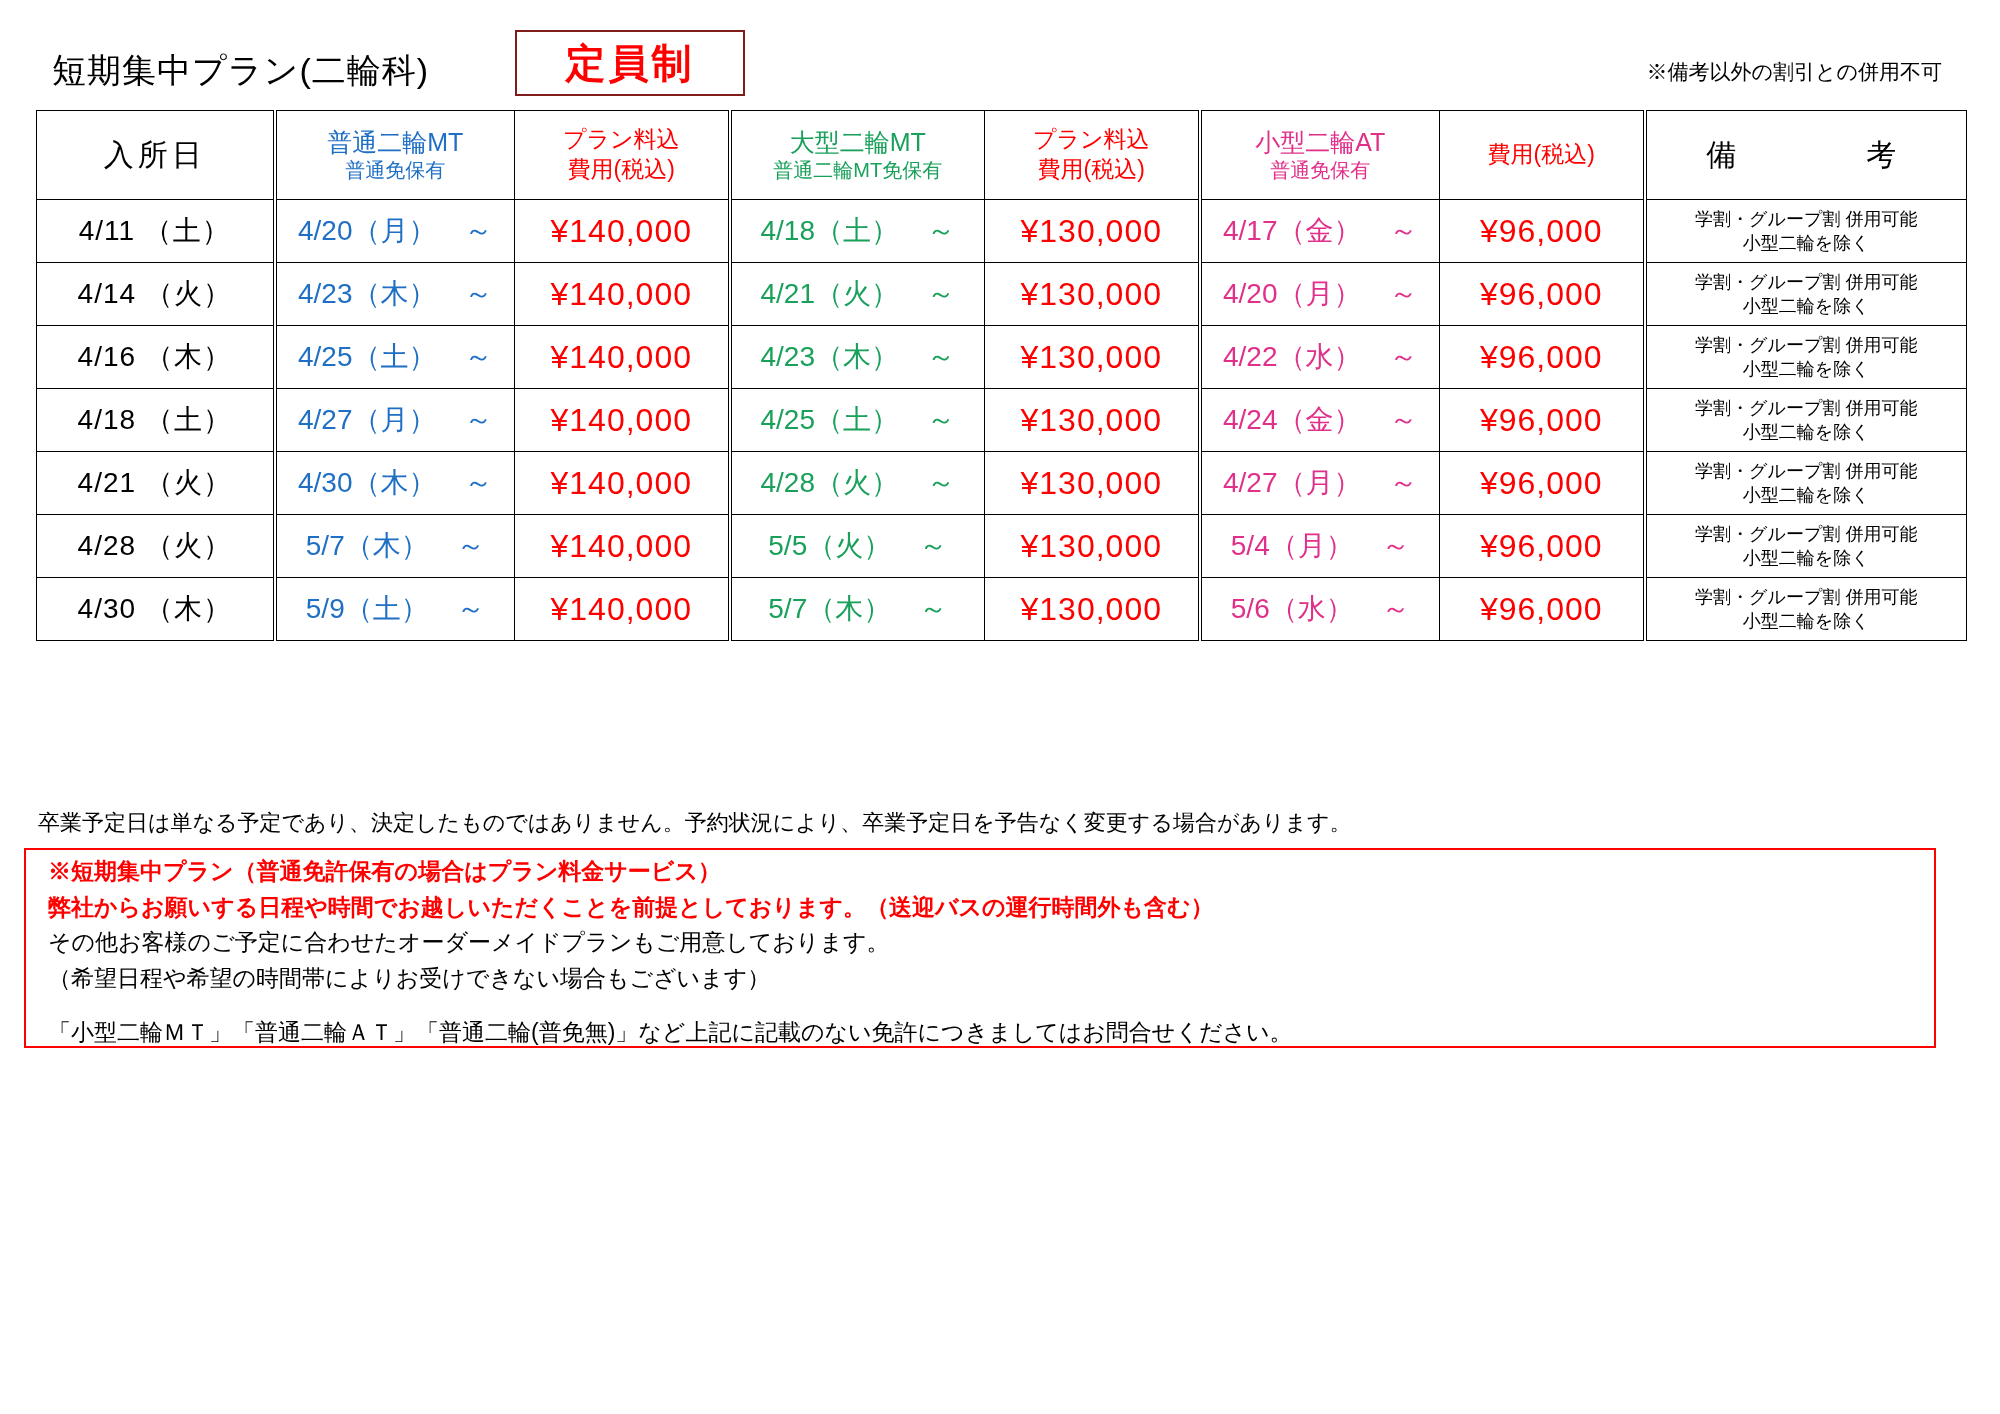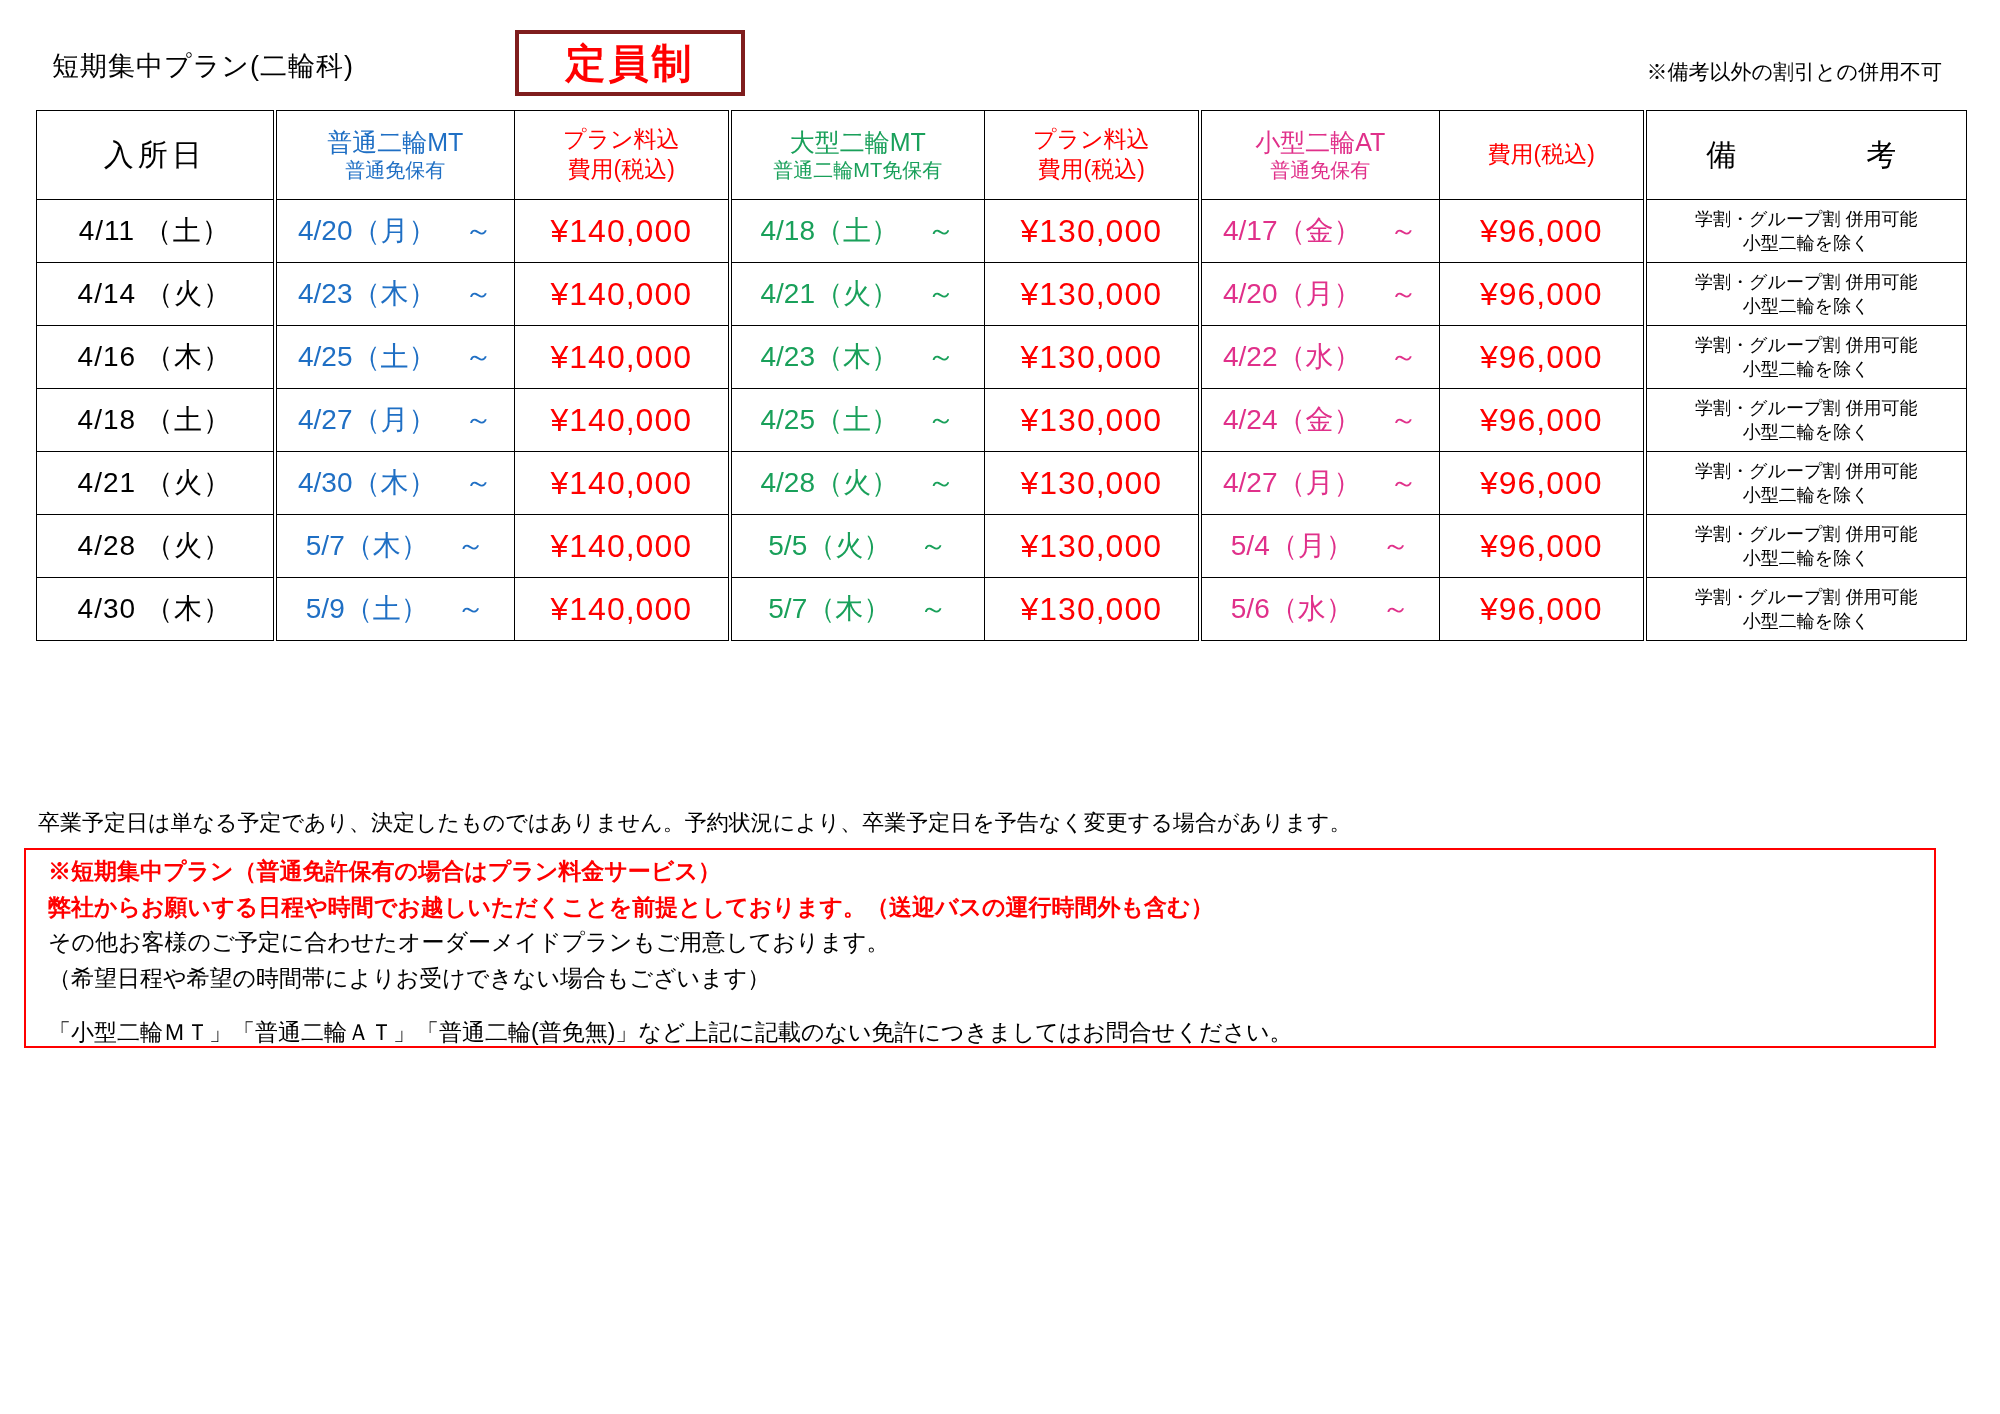--- a/index.html
+++ b/index.html
@@ -28,31 +28,31 @@
     position: absolute;
     left: 0;
     top: 18px;
     width: 1960px;
     height: 70px;
   }
   .title {
     position: absolute;
     left: 52px;
     top: 30px;
-    font-size: 27px;
+    font-size: 34px;
     letter-spacing: 1px;
     white-space: nowrap;
   }
   .capacity-box {
     position: absolute;
     left: 515px;
     top: 12px;
     width: 230px;
     height: 66px;
-    border: 4px solid #7f1d1d;
+    border: 2px solid #7f1d1d;
     box-sizing: border-box;
   }
   .capacity-label {
     position: absolute;
     left: 0;
     top: 0;
     width: 100%;
     height: 100%;
     display: flex;
     align-items: center;

